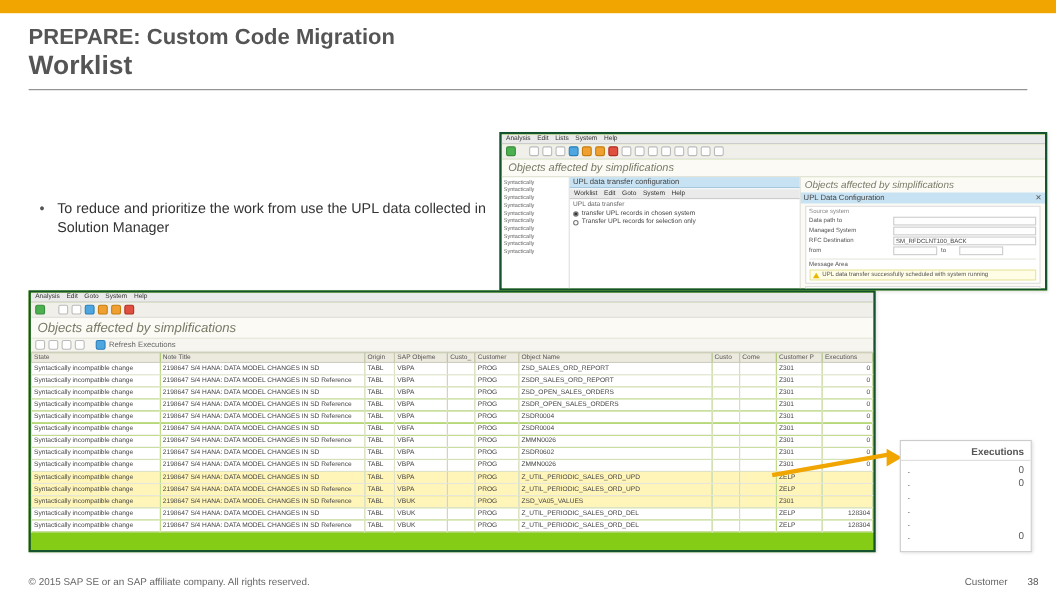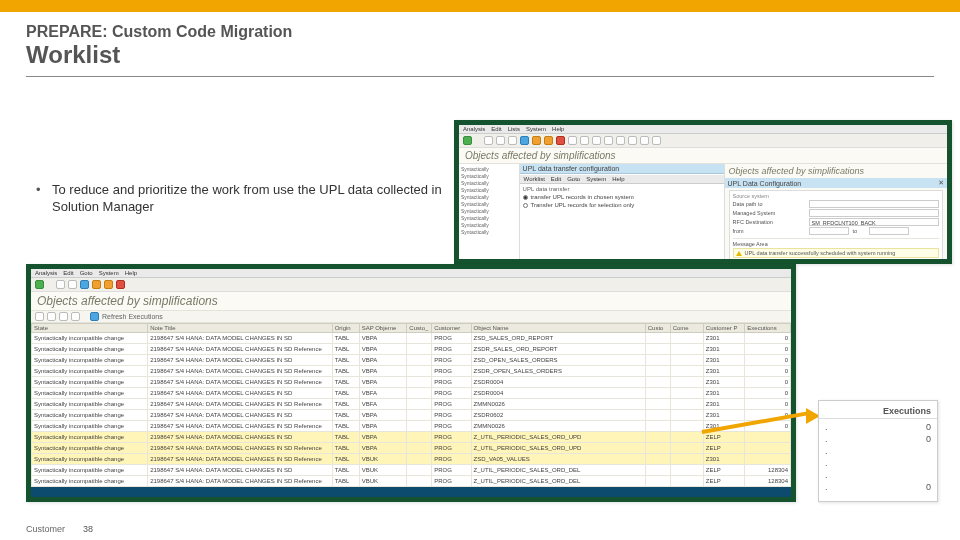--- a/index.html
+++ b/index.html
@@ -13,21 +13,21 @@
   }
   .gold-bar {
     height: 12px;
     background: #f0a500;
     width: 100%;
   }
   .title-block {
     padding: 10px 26px 6px 26px;
   }
   .title-line1 {
-    font-size: 16px;
+    font-size: 20px;
     font-weight: bold;
     color: #555555;
     line-height: 1.2;
   }
   .title-line2 {
     font-size: 24px;
     font-weight: bold;
     color: #555555;
     line-height: 1.2;
   }
@@ -55,22 +55,22 @@
   }
   .bullet-dot {
     width: 16px;
     color: #555;
   }
   .bullet-text {
     flex: 1;
   }
   
   .shot {
-    border: 5px solid #14532d;
-    background: #0c4a6e;
+    border: 2px solid #14532d;
+    background: #84cc16;
     box-shadow: 1px 1px 3px rgba(0,0,0,0.12);
     font-size: 6px;
     color: #444;
     overflow: hidden;
   }
   .menubar {
     background: #eaeaea;
     font-size: 6px;
     color: #333;
     padding: 1px 4px;
@@ -636,17 +636,18 @@
       </div>
     <div class="row">
         <span>.</span>
         <span>0</span>
       </div>
   </div>
 
 </div>
 
 <div class="footer">
+  <span>© 2015 SAP SE or an SAP affiliate company. All rights reserved.</span>
   <span class="right">
     <span>Customer</span>
     <span class="pagenum">38</span>
   </span>
 </div>
 
 </body></html>

